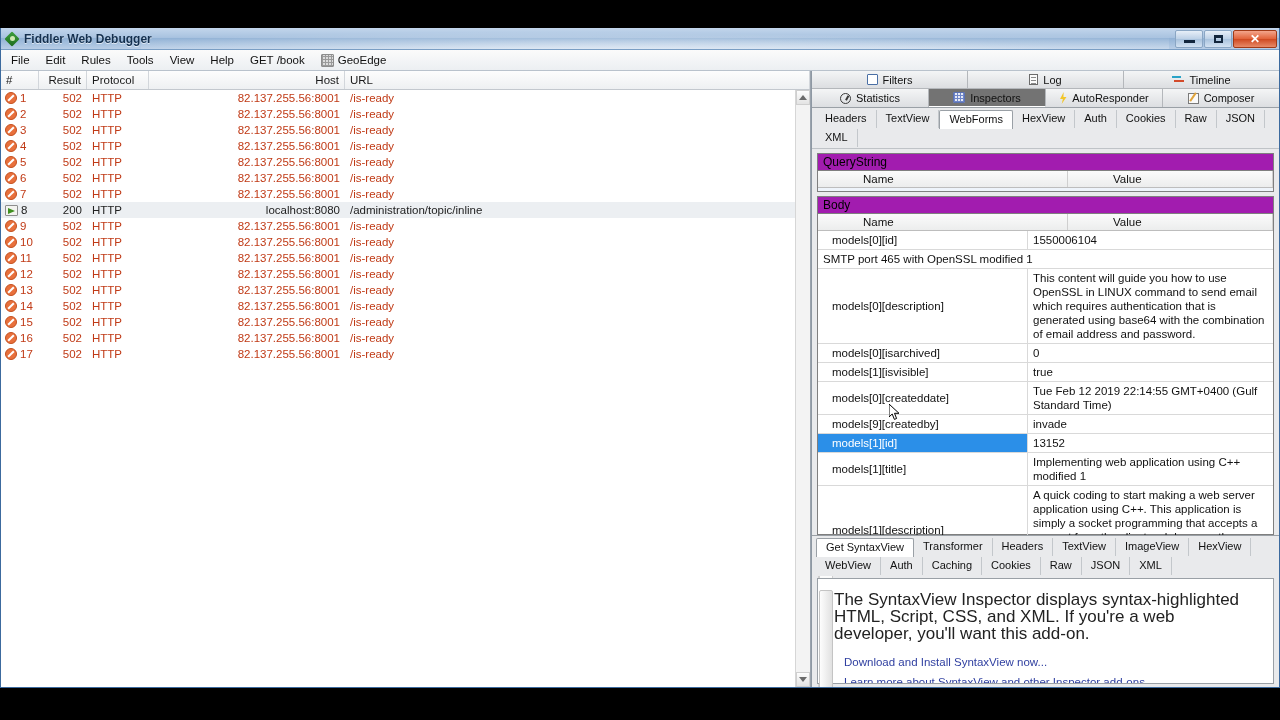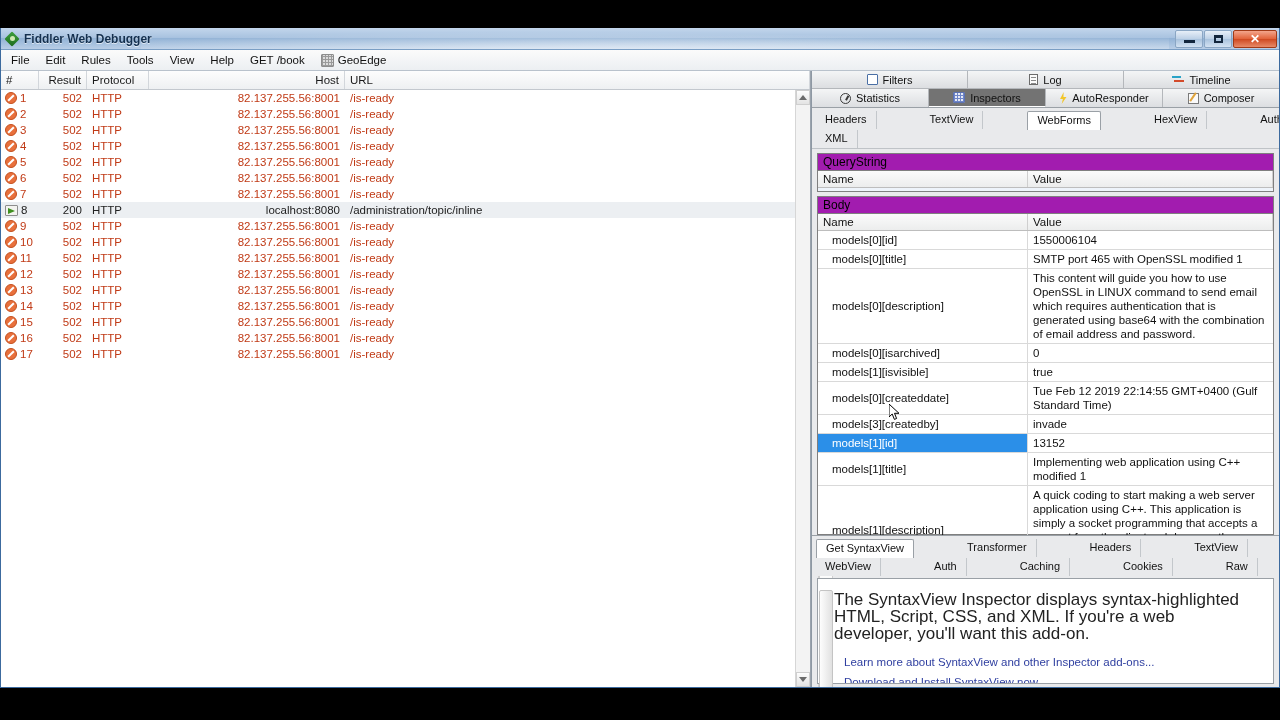--- a/index.html
+++ b/index.html
@@ -271,21 +271,21 @@
   .ic-composer{width:11px;height:11px;background:#fafafa;border:1px solid #7a7a7a;position:relative;}
   .ic-composer::after{content:"";position:absolute;left:3px;top:-2px;width:2px;height:10px;background:#e0a43c;transform:rotate(35deg);}
 
   
   #insp-subtabs {
     background:#e9eaec;
     border-bottom:1px solid #bfc3c7;
     padding: 2px 4px 0 4px;
     flex:0 0 auto;
   }
-  .subtab-row { display:flex; align-items:center; height:19px;gap:44px; }
+  .subtab-row { display:flex; align-items:flex-start; height:19px; }
   .subtab {
     font-size:11px; color:#111;
     padding: 2px 9px 3px 9px;
     border-right:1px solid #c3c7cb;
     white-space:nowrap;
     line-height:13px;
   }
   .subtab.active {
     background:#fff;
     border:1px solid #9aa0a6;
@@ -319,21 +319,21 @@
     display:flex;
     height:17px; flex:0 0 17px;
     background:linear-gradient(to bottom,#fbfbfb,#eceded);
     border-bottom:1px solid #bdbdbd;
     font-size:11.5px; color:#111;
   }
   .grid-head .gh {
     padding:1px 5px;
     border-right:1px solid #cfcfcf;
     overflow:hidden;white-space:nowrap;
-    display:flex;align-items:center;
+    display:flex;align-items:center;margin-left:40px;
   }
   .gh-name { width:210px; flex:0 0 210px; }
   .gh-value { flex:1 1 auto; }
   .grid-rows { flex:1 1 auto; overflow:hidden; }
   .grow { display:flex; border-bottom:1px solid #d9d9d9; font-size:11.5px; color:#111; }
   .grow .gc-name {
     width:210px; flex:0 0 210px;
     padding:2px 14px;
     border-right:1px solid #d9d9d9;
     display:flex; align-items:center;
@@ -707,41 +707,40 @@
             <div class="grid-head">
               <div class="gh gh-name">Name</div>
               <div class="gh gh-value">Value</div>
             </div>
             <div class="grid-rows" id="body-rows">
                 <div class="grow">
                   <div class="gc-name">models[0][id]</div>
                   <div class="gc-value">1550006104</div>
                 </div>
                 <div class="grow">
-                  <div class="gc-name">models[0][title]</div>
                   <div class="gc-value">SMTP port 465 with OpenSSL modified 1</div>
                 </div>
                 <div class="grow">
                   <div class="gc-name">models[0][description]</div>
                   <div class="gc-value">This content will guide you how to use OpenSSL in LINUX command to send email which requires authentication that is generated using base64 with the combination of email address and password.</div>
                 </div>
                 <div class="grow">
                   <div class="gc-name">models[0][isarchived]</div>
                   <div class="gc-value">0</div>
                 </div>
                 <div class="grow">
                   <div class="gc-name">models[1][isvisible]</div>
                   <div class="gc-value">true</div>
                 </div>
                 <div class="grow">
                   <div class="gc-name">models[0][createddate]</div>
                   <div class="gc-value">Tue Feb 12 2019 22:14:55 GMT+0400 (Gulf Standard Time)</div>
                 </div>
                 <div class="grow">
-                  <div class="gc-name">models[3][createdby]</div>
+                  <div class="gc-name">models[9][createdby]</div>
                   <div class="gc-value">invade</div>
                 </div>
                 <div class="grow selected">
                   <div class="gc-name">models[1][id]</div>
                   <div class="gc-value">13152</div>
                 </div>
                 <div class="grow">
                   <div class="gc-name">models[1][title]</div>
                   <div class="gc-value">Implementing web application using C++ modified 1</div>
                 </div>
@@ -777,22 +776,22 @@
             <div class="subtab">Caching</div>
             <div class="subtab">Cookies</div>
             <div class="subtab">Raw</div>
             <div class="subtab">JSON</div>
             <div class="subtab">XML</div>
           </div>
       </div>
 
       <div id="resp-panel">
         <p id="syntaxview-desc">The SyntaxView Inspector displays syntax-highlighted HTML, Script, CSS, and XML. If you're a web developer, you'll want this add-on.</p>
+        <a class="sv-link" href="#">Download and Install SyntaxView now...</a>
         <a class="sv-link" href="#">Learn more about SyntaxView and other Inspector add-ons...</a>
-        <a class="sv-link" href="#">Download and Install SyntaxView now...</a>
       </div>
 
     </div>
   </div>
 
   <svg id="cursor" viewBox="0 0 12 18">
     <polygon points="0,0 0,13 3.2,10 5.4,15.4 7.6,14.5 5.5,9.3 10,9.3" fill="#fff" stroke="#000" stroke-width="1"></polygon>
   </svg>
 
 </div>

